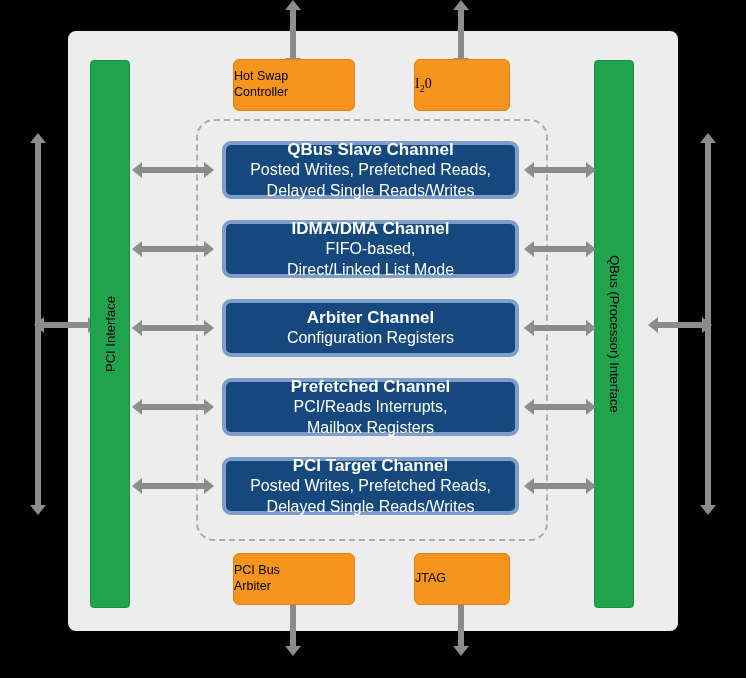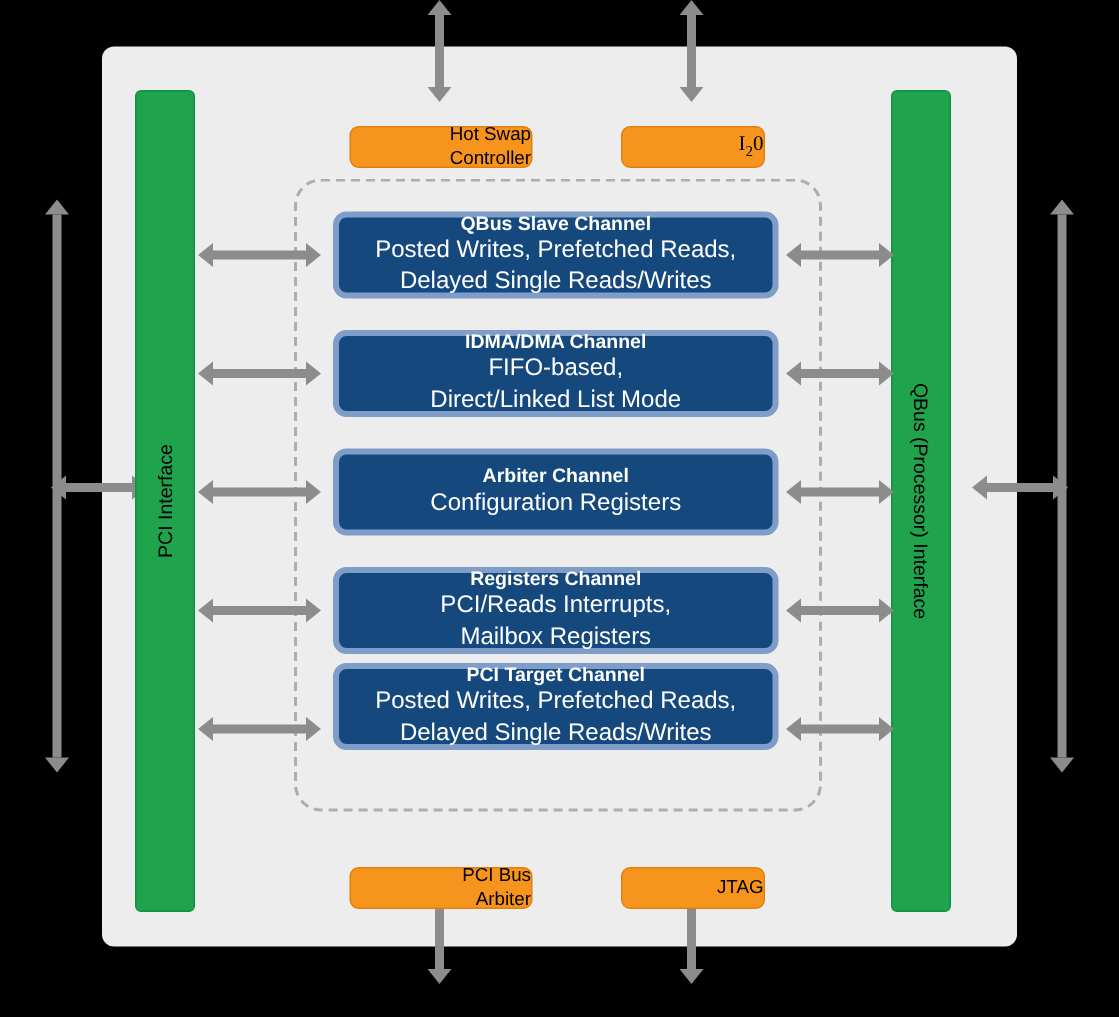--- a/index.html
+++ b/index.html
@@ -15,38 +15,38 @@
     position:absolute;top:60px;width:38px;height:546px;
     background:#1fa34c;border:1px solid #149042;border-radius:4px;
   }
   .vlabel{
     position:absolute;top:50%;left:50%;white-space:nowrap;
     font-size:13px;color:#000;
   }
   .rot-ccw{transform:translate(-50%,-50%) rotate(-90deg);}
   .rot-cw{transform:translate(-50%,-50%) rotate(90deg);}
   .orange-box{
-    position:absolute;height:28px;background:#f7941e;border:1px solid #de810f;
-    border-radius:6px;display:flex;flex-direction:column;align-items:flex-end;
+    position:absolute;height:52px;background:#f7941e;border:1px solid #de810f;
+    border-radius:6px;display:flex;flex-direction:column;align-items:flex-start;
     justify-content:center;font-size:12.5px;color:#000;line-height:1.25;
-    box-sizing:border-box;text-align:center;margin-top:25px;
+    box-sizing:border-box;text-align:center;
   }
   .i2o{font-size:14px;font-family:Liberation Serif, serif;}
   .i2o sub{font-size:10px;}
   .dashed-box{
     position:absolute;left:196px;top:119px;width:352px;height:422px;
     border:2px dashed #adadad;border-radius:18px;box-sizing:border-box;
   }
   .channel{
     position:absolute;left:222px;width:297px;height:58px;
     background:#15497d;border:4px solid #7e9dc8;border-radius:9px;
     box-sizing:border-box;display:flex;flex-direction:column;
     align-items:center;justify-content:center;color:#fff;text-align:center;
   }
-  .ch-title{font-size:13px;font-weight:bold;line-height:1.25;}
+  .ch-title{font-size:17px;font-weight:bold;line-height:1.25;}
   .ch-sub{font-size:16px;line-height:1.3;}
   .ch-sub:empty{display:none;}
   
   .harrow{position:absolute;height:6px;background:#8c8c8c;}
   .harrow::before{content:"";position:absolute;left:-10px;top:-5px;border-style:solid;
     border-width:8px 10px 8px 0;border-color:transparent #8c8c8c transparent transparent;}
   .harrow::after{content:"";position:absolute;right:-10px;top:-5px;border-style:solid;
     border-width:8px 0 8px 10px;border-color:transparent transparent transparent #8c8c8c;}
   .varrow{position:absolute;width:6px;background:#8c8c8c;}
   .varrow::before{content:"";position:absolute;top:-10px;left:-5px;border-style:solid;
@@ -106,25 +106,25 @@
     <div class="ch-title">IDMA/DMA Channel</div>
     <div class="ch-sub">FIFO-based,</div>
     <div class="ch-sub">Direct/Linked List Mode</div>
   </div>
   <div class="channel" style="top:299px">
     <div class="ch-title">Arbiter Channel</div>
     <div class="ch-sub">Configuration Registers</div>
 
   </div>
   <div class="channel" style="top:378px">
-    <div class="ch-title">Registers Channel</div>
+    <div class="ch-title">Prefetched Channel</div>
     <div class="ch-sub">PCI/Reads Interrupts,</div>
     <div class="ch-sub">Mailbox Registers</div>
   </div>
-  <div class="channel" style="top:442px">
+  <div class="channel" style="top:457px">
     <div class="ch-title">PCI Target Channel</div>
     <div class="ch-sub">Posted Writes, Prefetched Reads,</div>
     <div class="ch-sub">Delayed Single Reads/Writes</div>
   </div>
 
   <div class="harrow" style="left:142px;top:167px;width:62px"></div>
   <div class="harrow" style="left:142px;top:246px;width:62px"></div>
   <div class="harrow" style="left:142px;top:325px;width:62px"></div>
   <div class="harrow" style="left:142px;top:404px;width:62px"></div>
   <div class="harrow" style="left:142px;top:483px;width:62px"></div>

